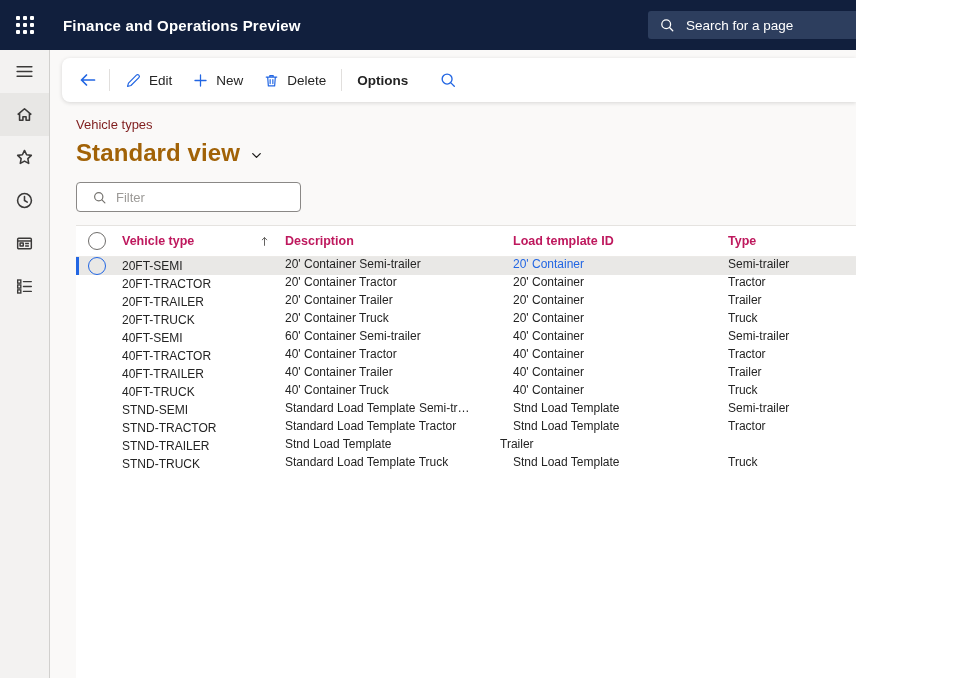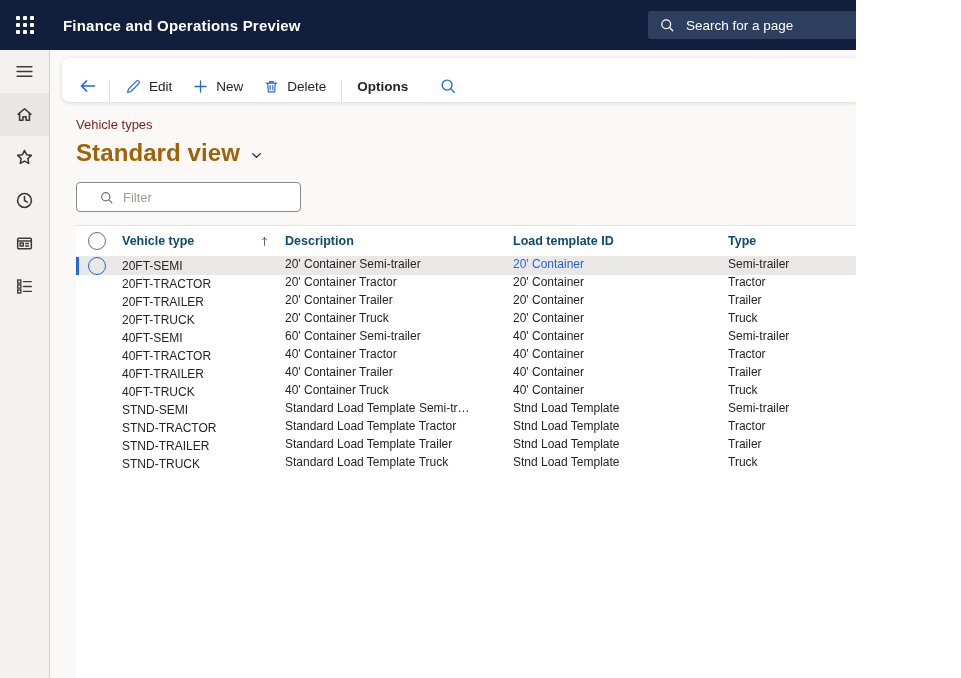--- a/index.html
+++ b/index.html
@@ -49,21 +49,21 @@
   .nav-item.active { background: var(--sidebar-active-bg, #e8e7e5); }
   .nav-item svg { stroke: #3b3a39; }
 
   .content { flex: 1; min-width: 0; background: var(--content-bg, #faf9f8); display: flex; flex-direction: column; }
 
   
   .toolbar-card {
     flex: 0 0 44px; height: 44px; margin: 8px 0 0 12px;
     background: #fff; border-radius: 8px 0 0 8px;
     box-shadow: 0 1px 4px rgba(0,0,0,.14);
-    display: flex; align-items: flex-end; padding: 0 10px;
+    display: flex; align-items: center; padding: 0 10px;
   }
   .tb-btn {
     display: flex; align-items: center; gap: 7px; height: 32px; padding: 0 10px;
     border: none; background: none; font-family: inherit; font-size: 13.5px;
     color: var(--text, #242424); cursor: pointer; border-radius: 4px; white-space: nowrap;
   }
   .tb-btn svg { stroke: var(--accent, #2266e3); }
   .tb-btn.menu-label { font-weight: 700; }
   .tb-iconbtn { display: grid; place-items: center; width: 32px; height: 32px; border: none; background: none; cursor: pointer; border-radius: 4px; }
   .tb-iconbtn svg { stroke: var(--accent, #2266e3); }
@@ -72,33 +72,33 @@
 
   
   .page-head { padding: 15px 0 0 26px; }
   .page-caption { font-size: 13px; color: #7f1d1d; }
   .view-title-row { display: flex; align-items: center; gap: 9px; margin: 7px 0 15px; cursor: pointer; width: max-content; }
   .view-title { font-size: 24px; font-weight: 700; color: #a16207; letter-spacing: .1px; }
   .view-title-row svg { stroke: #1b1a19; margin-top: 4px; }
   .filter-box {
     width: 225px; height: 30px; background: #fff;
     border: 1px solid var(--input-border, #8a8886); border-radius: 4px;
-    display: flex; align-items: center; gap: 7px; padding: 0 22px; margin-bottom: 13px;
+    display: flex; align-items: center; gap: 7px; padding: 0 15px; margin-bottom: 13px;
   }
   .filter-box svg { stroke: #75736f; flex: 0 0 auto; }
   .filter-box input {
     border: none; outline: none; width: 100%; font-family: inherit; font-size: 13px; color: #242424; background: transparent;
   }
   .filter-box input::placeholder { color: #9c9a97; opacity: 1; }
 
   
   .grid { margin-left: 26px; flex: 1; background: #fff; border-top: 1px solid #e5e3e0; display: flex; flex-direction: column; min-height: 0; overflow: hidden; }
   .grid-header {
     flex: 0 0 31px; display: flex; align-items: center;
-    font-size: 12.5px; font-weight: 700; color: #0c4a6e;
+    font-size: 12.5px; font-weight: 700; color: #be185d;
     border-bottom: 1px solid #eceae7; background: #fff;
   }
   .grid-row {
     flex: 0 0 34px; display: flex; 
     font-size: 12px; color: #242424; position: relative; cursor: pointer; background: #fff;
   }
   .grid-row.selected { background: var(--selected-row-bg, #e9e8e6); }
   .grid-row.selected::before {
     content: ""; position: absolute; left: 0; top: 0; bottom: 0; width: 3px;
     background: var(--accent, #2266e3);
@@ -360,21 +360,20 @@
     <div class="cell cell-desc">Standard Load Template Tractor</div>
     <div class="cell cell-lt">Stnd Load Template</div>
     <div class="cell cell-type">Tractor</div>
   </div>
 
   <div class="grid-row">
     <div class="cell cell-sel">
       <span class="circle"></span>
     </div>
     <div class="cell cell-vt">STND-TRAILER</div>
-    <div class="cell cell-desc">Standard Load Template Trailer</div>
     <div class="cell cell-lt">Stnd Load Template</div>
     <div class="cell cell-type">Trailer</div>
   </div>
 
   <div class="grid-row">
     <div class="cell cell-sel">
       <span class="circle"></span>
     </div>
     <div class="cell cell-vt">STND-TRUCK</div>
     <div class="cell cell-desc">Standard Load Template Truck</div>

